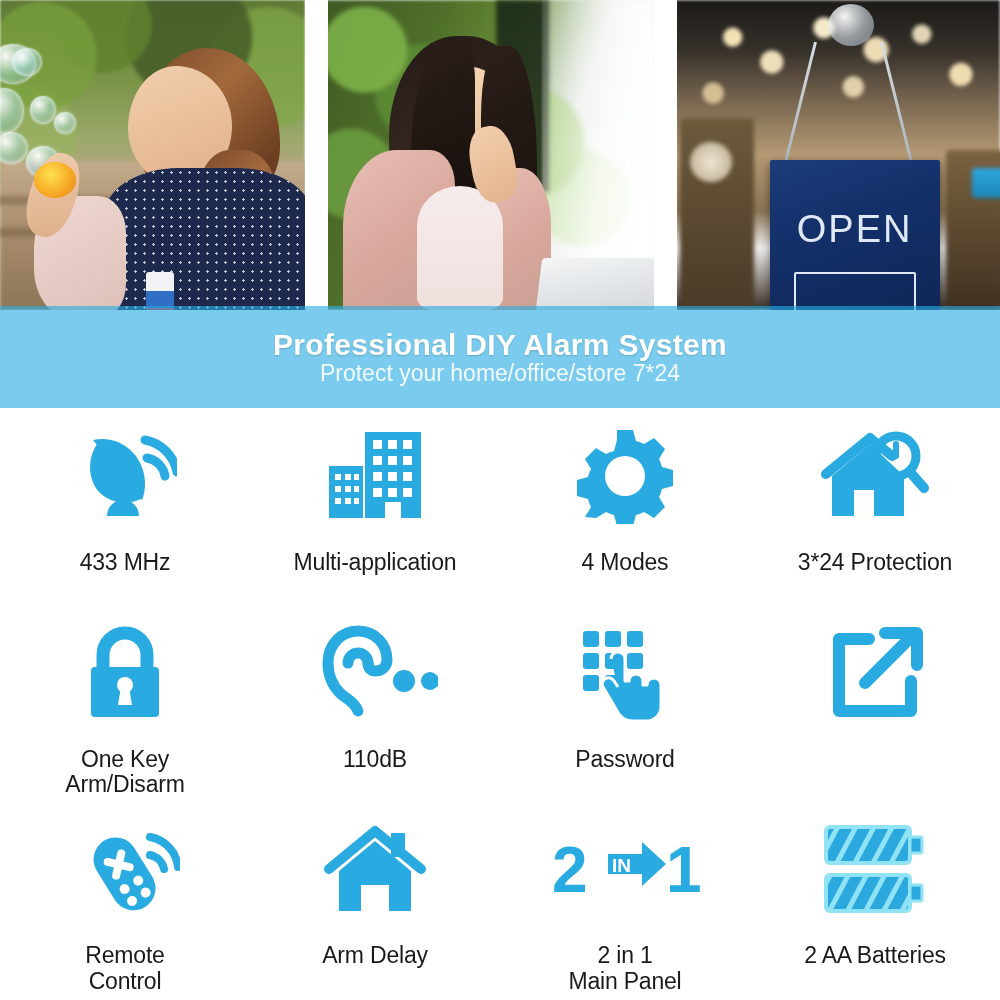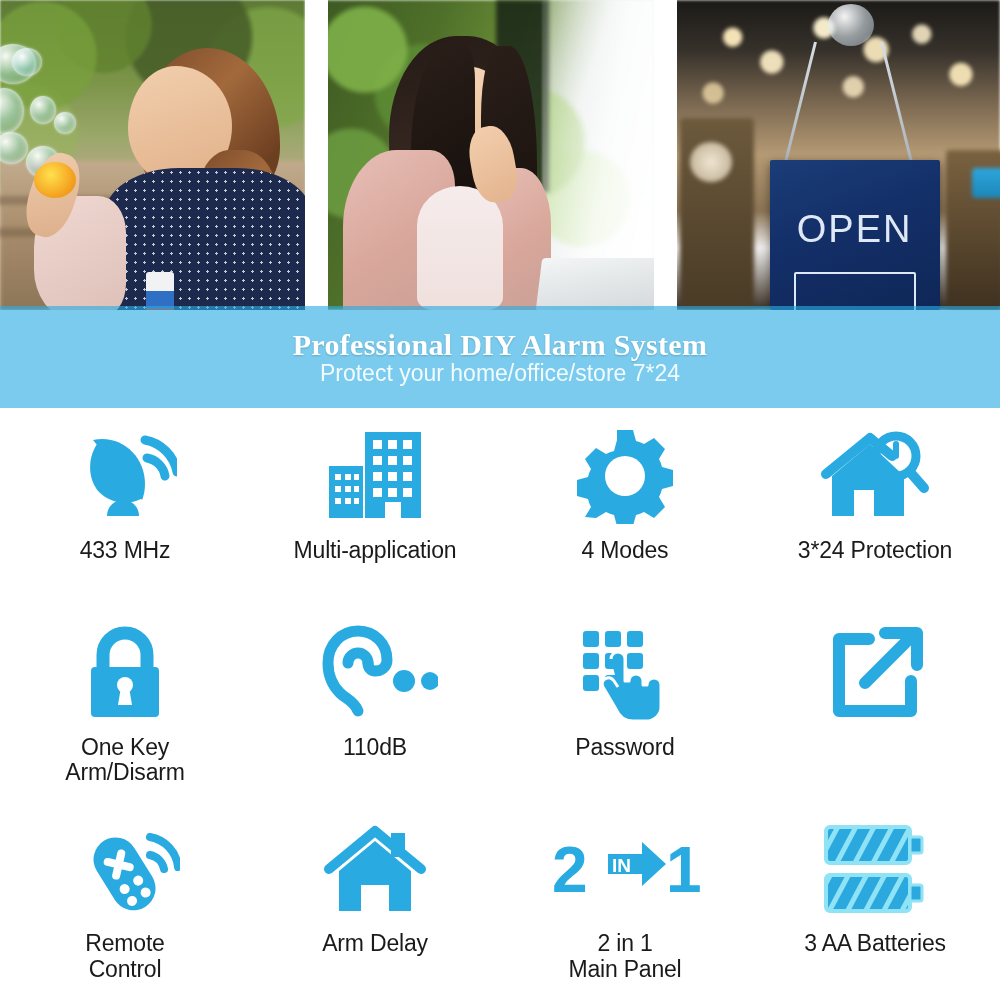--- a/index.html
+++ b/index.html
@@ -106,28 +106,28 @@
   .sign-card { position:absolute; border:2px solid #dfe8f5; border-radius:2px; }
   .suction { position:absolute; border-radius:50%;
     background:radial-gradient(circle at 36% 30%, rgba(255,255,255,.95), rgba(220,232,240,.6) 50%, rgba(160,180,195,.5)); }
   .chain { position:absolute; background:linear-gradient(#d7dde2,#aab4bc); }
 
   
   .banner { position:absolute; left:0; top:306px; width:1000px; height:102px;
     background:rgba(41,171,226,.62); z-index:8;
     display:flex; flex-direction:column; align-items:center; justify-content:center; }
   .banner-title { color:#ffffff; font-size:30px; font-weight:700; letter-spacing:.3px;
-    text-shadow:0 1px 2px rgba(0,0,0,.18); line-height:1.1;font-family:Liberation Serif, serif; }
+    text-shadow:0 1px 2px rgba(0,0,0,.18); line-height:1.1; }
   .banner-sub { color:#f2fbff; font-size:23px; font-weight:400; line-height:1.1; }
 
   
   .features { position:absolute; left:0; top:410px; width:1000px; height:590px;
     display:grid; grid-template-columns:repeat(4,1fr); grid-template-rows:repeat(3,1fr); }
   .cell { display:flex; flex-direction:column; align-items:center; justify-content:flex-start;
-    padding-top:14px; }
+    padding-top:14px;gap:12px; }
   .ico { height:104px; display:flex; align-items:center; justify-content:center; }
   .ico svg { display:block; }
   .cap { margin-top:10px; text-align:center; color:#1a1a1a;
     font-size:23px; line-height:1.12; font-weight:400; letter-spacing:-.2px; }
 </style>
 </head>
 <body>
 
 <div class="page">
 
@@ -371,17 +371,17 @@
           <g>
             <rect x="6" y="6" width="84" height="36" rx="4" fill="url(#battStripe)" stroke="#8FE3F5" stroke-width="4"></rect>
             <rect x="90" y="16" width="12" height="16" rx="2" fill="#2BA9DF" stroke="#8FE3F5" stroke-width="3"></rect>
           </g>
           <g>
             <rect x="6" y="54" width="84" height="36" rx="4" fill="url(#battStripe)" stroke="#8FE3F5" stroke-width="4"></rect>
             <rect x="90" y="64" width="12" height="16" rx="2" fill="#2BA9DF" stroke="#8FE3F5" stroke-width="3"></rect>
           </g>
         </svg>
       </div>
-      <div class="cap">3 AA Batteries</div>
+      <div class="cap">2 AA Batteries</div>
     </div>
 
   </div>
 </div>
 
 </body></html>

